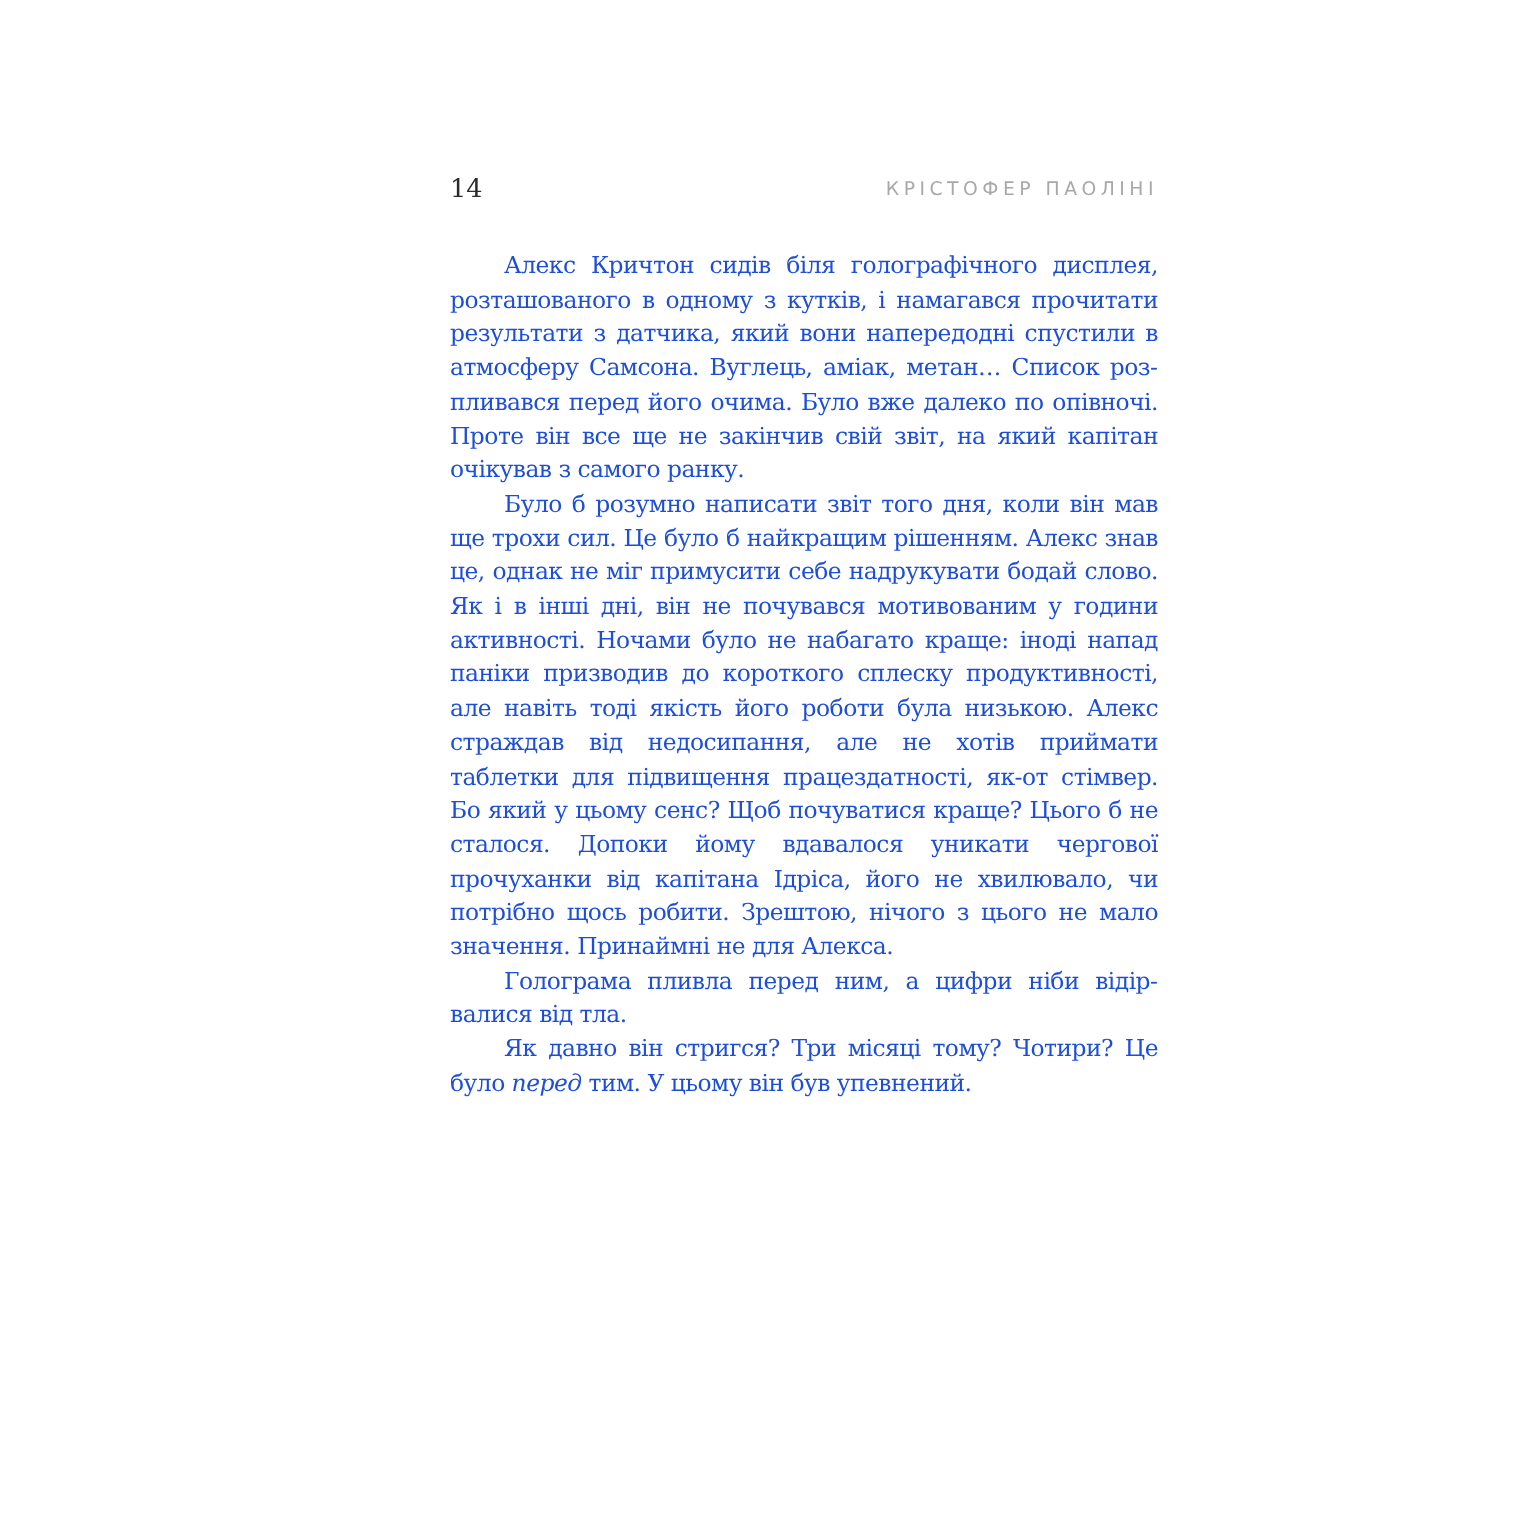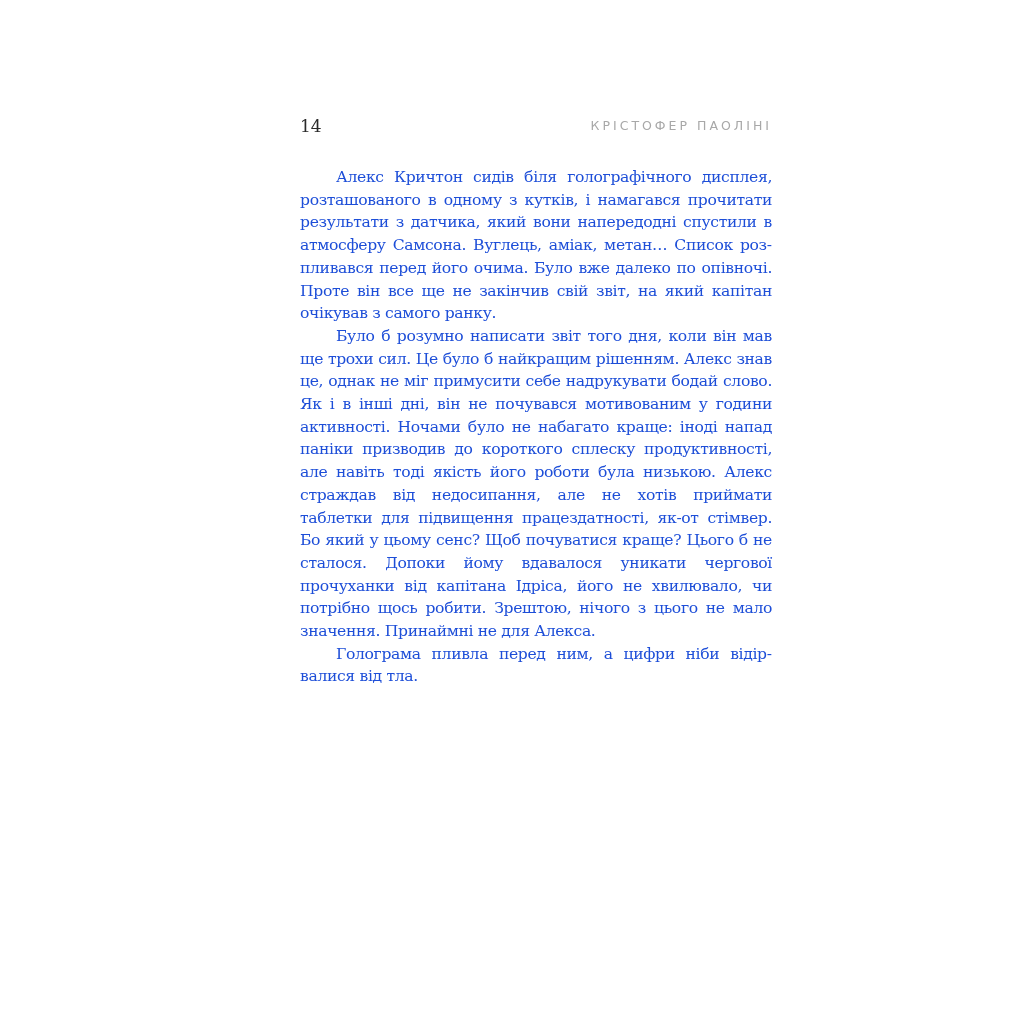--- a/index.html
+++ b/index.html
@@ -18,14 +18,15 @@
 <div class="page">
   <div class="header">
     <span class="page-number">14</span>
     <span class="running-head">КРІСТОФЕР ПАОЛІНІ</span>
   </div>
 
   <div class="body-text">
     <p>Алекс Кричтон сидів біля голографічного дисплея, розташованого в одному з кутків, і намагався прочитати результати з датчика, який вони напередодні спустили в атмосферу Самсона. Вуглець, аміак, метан… Список роз­пливався перед його очима. Було вже далеко по опівночі. Проте він все ще не закінчив свій звіт, на який капітан очікував з самого ранку.</p>
     <p>Було б розумно написати звіт того дня, коли він мав ще трохи сил. Це було б найкращим рішенням. Алекс знав це, однак не міг примусити себе надрукувати бодай слово. Як і в інші дні, він не почувався мотивованим у го­дини активності. Ночами було не набагато краще: іноді напад паніки призводив до короткого сплеску продуктив­ності, але навіть тоді якість його роботи була низькою. Алекс страждав від недосипання, але не хотів приймати таблетки для підвищення працездатності, як-от стімвер. Бо який у цьому сенс? Щоб почуватися краще? Цього б не сталося. Допоки йому вдавалося уникати чергової прочуханки від капітана Ідріса, його не хвилювало, чи потрібно щось робити. Зрештою, нічого з цього не мало значення. Принаймні не для Алекса.</p>
     <p>Голограма пливла перед ним, а цифри ніби відір­валися від тла.</p>
+    <p><span>Як давно він стригся? Три місяці тому? Чотири? Це було </span><em>перед</em><span> тим. У цьому він був упевнений.</span></p>
   </div>
 </div>
 
 </body></html>

